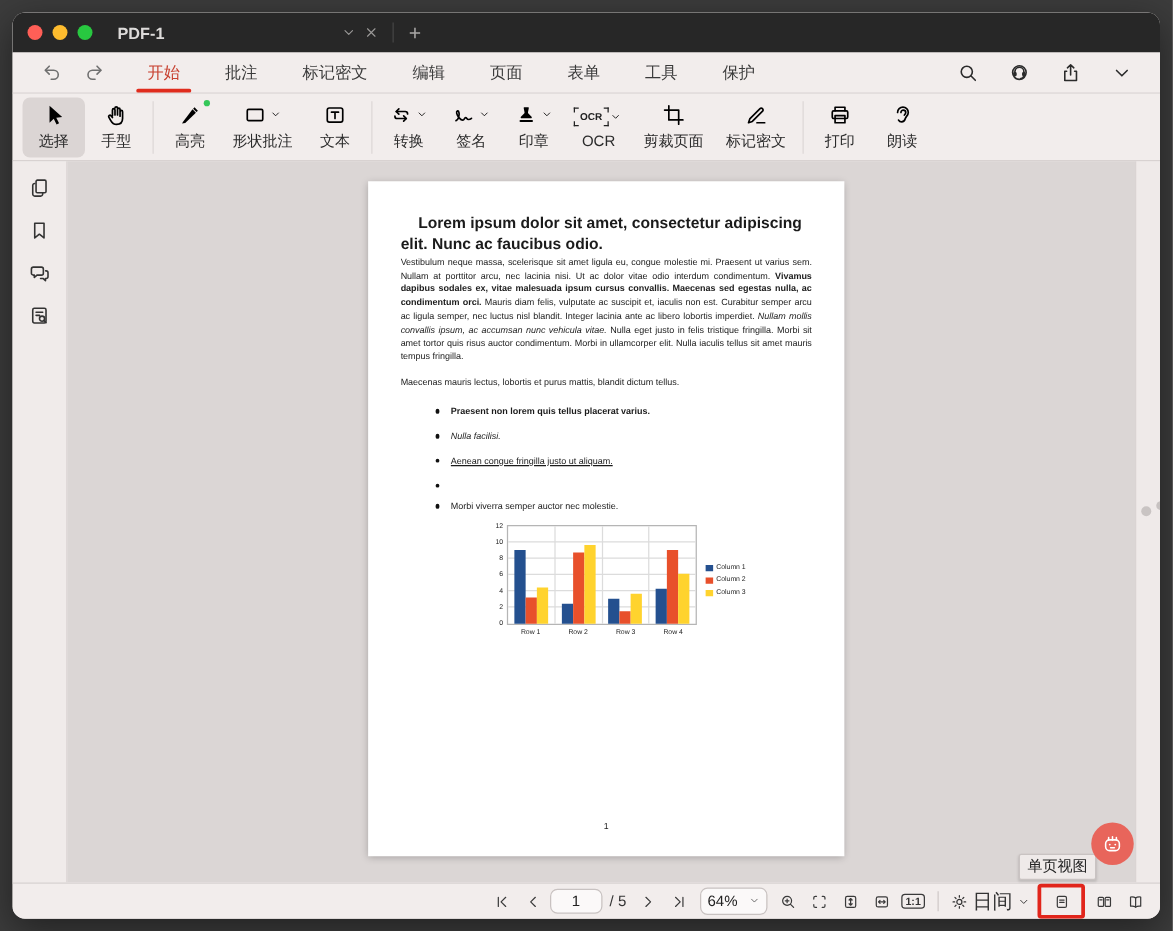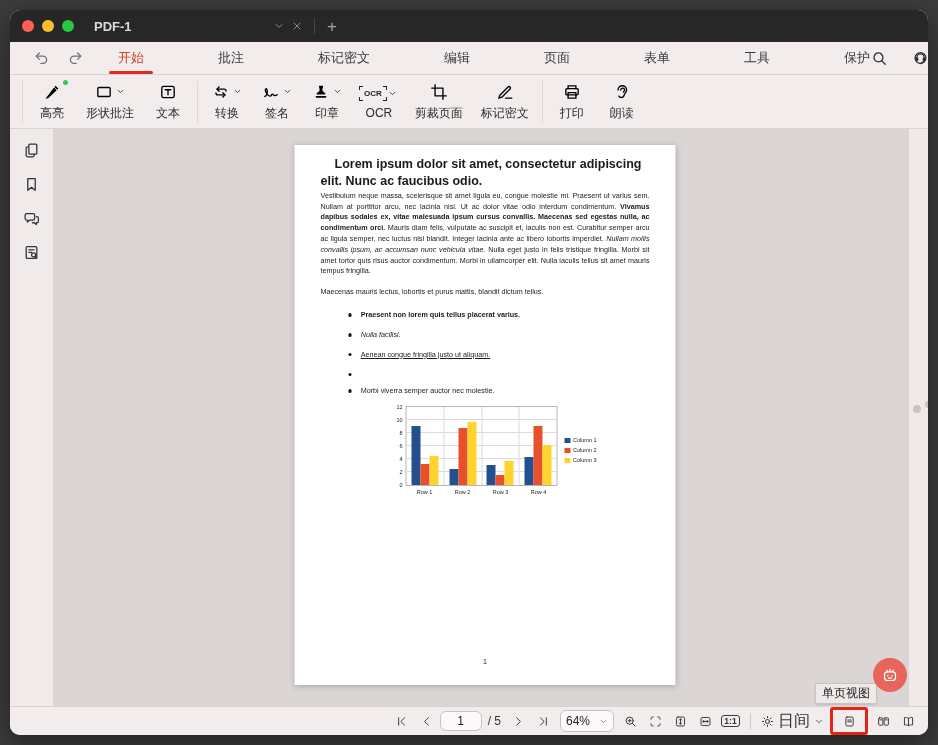--- a/index.html
+++ b/index.html
@@ -20,21 +20,21 @@
   .tab .sp { flex:1; }
   .tbic { display:inline-flex; align-items:center; justify-content:center; width:18px; height:18px; color:#9B9998; }
   .tbic svg { width:12px; height:12px; }
   .tabdiv { width:1px; height:16px; background:#454545; margin:0 8px; }
   .newtab { color:#A8A6A5; font-size:17px; line-height:1; padding:0 4px; cursor:default; }
 
   
   .ribbon { height:33px; display:flex; align-items:center; background:#F2EDEC; border-bottom:1px solid #D8D2D1; flex:none; }
   .undoredo { display:flex; gap:16px; padding-left:22px; }
   .undoredo .ic16 { color:#707070; }
-  #ribbon-tabs { display:flex; gap:74px; margin-left:34px; font-size:13px; color:#3A3A3A; height:100%; align-items:center; }
+  #ribbon-tabs { display:flex; gap:36px; margin-left:34px; font-size:13px; color:#3A3A3A; height:100%; align-items:center; }
   .rtab { position:relative; height:100%; display:flex; align-items:center; cursor:default; white-space:nowrap; }
   .rtab.active { color:#C7402F; }
   .rtab.active:after { content:''; position:absolute; left:-9px; right:-9px; bottom:0; height:3px; border-radius:2px; background:#E02C1D; }
   .ribbon-right { margin-left:auto; display:flex; gap:23px; padding-right:22px; align-items:center; }
   .ic16 { display:inline-flex; width:18px; height:18px; align-items:center; justify-content:center; color:#2B2B2B; }
   .ic16 svg { width:17px; height:17px; }
 
   
   .toolbar { height:54px; display:flex; align-items:center; background:#F2EDEC; border-bottom:1px solid #D8D2D1; flex:none; padding-left:8px; }
   .tgroup { display:flex; align-items:center; height:100%; }
@@ -62,21 +62,21 @@
   .lrail .ritem svg { width:17px; height:17px; }
   .rail-dot { position:absolute; top:272px; right:-4px; width:7px; height:7px; border-radius:50%; background:#C7C2C1; z-index:3; }
   .rrail { width:20px; background:#EFEAE9; border-left:1px solid #DAD4D3; flex:none; position:relative; }
   .rrail .dot { position:absolute; top:276px; left:4px; width:8px; height:8px; border-radius:50%; background:#C9C4C3; }
   .canvas { flex:1; position:relative; min-width:0; }
 
   
   .page { position:absolute; left:50%; transform:translateX(-50%); margin-left:4px; top:16px; width:381px; height:540px;
     background:#fff; box-shadow:0 1px 6px rgba(0,0,0,.25); padding:0 26px; color:#1B1B1B; }
   .doc-title { margin-top:38px; text-align:center; font-size:21px; font-weight:bold; }
-  .doc-sub { margin-top:11px; font-size:12.5px; font-weight:bold; line-height:1.35; text-indent:14px; }
+  .doc-sub { margin-top:25px; font-size:12.5px; font-weight:bold; line-height:1.35; text-indent:14px; }
   .doc-p { margin-top:1px; font-size:7.2px; line-height:1.5; text-align:justify; }
   .doc-p2 { margin-top:10px; font-size:7.2px; line-height:1.5; }
   .sB { font-weight:bold; } .sI { font-style:italic; } .sU { text-decoration:underline; }
   .bullets { margin-top:12px; }
   .li { display:flex; margin-bottom:9.5px; padding-right:14px; font-size:7.2px; line-height:1.45; }
   .li .dot { flex:none; width:3.2px; height:3.2px; border-radius:50%; background:#111; margin:3.5px 9px 0 28px; }
   .pageno { position:absolute; bottom:20px; left:0; width:100%; text-align:center; font-size:7px; }
 
   
   .chart { margin-top:8px; margin-left:68px; display:flex; align-items:center; }
@@ -199,20 +199,42 @@
         </span>
       <span class="ic16">
           <svg viewBox="0 0 16 16" fill="none" stroke="currentColor" stroke-width="1.2" stroke-linecap="round" stroke-linejoin="round">
             <path d="M4 6l4 4 4-4"></path>
           </svg>
         </span>
     </div>
   </div>
 
   <div class="toolbar" id="toolbar">
+      <div class="tgroup">
+        <div class="titem sel">
+          <div class="tico">
+            <span style="display: inline-flex;">
+              <svg viewBox="0 0 16 16" fill="none" stroke="currentColor" stroke-width="1.2" stroke-linecap="round" stroke-linejoin="round">
+                <path d="M5 1.5v12l3-2.8 2 4.1 1.8-.9-2-4 4.2-.4z" fill="currentColor" stroke="none"></path>
+              </svg>
+            </span>
+          </div>
+          <span class="lbl">选择</span>
+        </div>
+        <div class="titem">
+          <div class="tico">
+            <span style="display: inline-flex;">
+              <svg viewBox="0 0 16 16" fill="none" stroke="currentColor" stroke-width="1.2" stroke-linecap="round" stroke-linejoin="round">
+                <path d="M5.3 8.6V4.4a.9.9 0 0 1 1.8 0V8m0-4.9a.9.9 0 0 1 1.8 0V8m0-4a.9.9 0 0 1 1.8 0v4.8m0-3.2a.9.9 0 0 1 1.8 0v4.9c0 2.6-1.7 4.2-4.3 4.2-2.1 0-3.2-1-4.2-2.9L2.7 9.5c-.5-.9.8-1.8 1.5-1l1.1 1.3"></path>
+              </svg>
+            </span>
+          </div>
+          <span class="lbl">手型</span>
+        </div>
+      </div>
       <span class="tgdiv"></span>
       <div class="tgroup">
         <div class="titem">
           <div class="tico">
             <span style="display: inline-flex;">
               <svg viewBox="0 0 16 16" fill="none" stroke="currentColor" stroke-width="1.2" stroke-linecap="round" stroke-linejoin="round">
                 <path d="M3.2 12.6L2.3 14l2.3-.4 7.6-7.2-2.4-2.5z" fill="currentColor" stroke="none"></path>
                 <path d="M10.2 3.5l1-1 2.4 2.4-1 1z" fill="currentColor" stroke="none"></path>
               </svg>
             </span>

